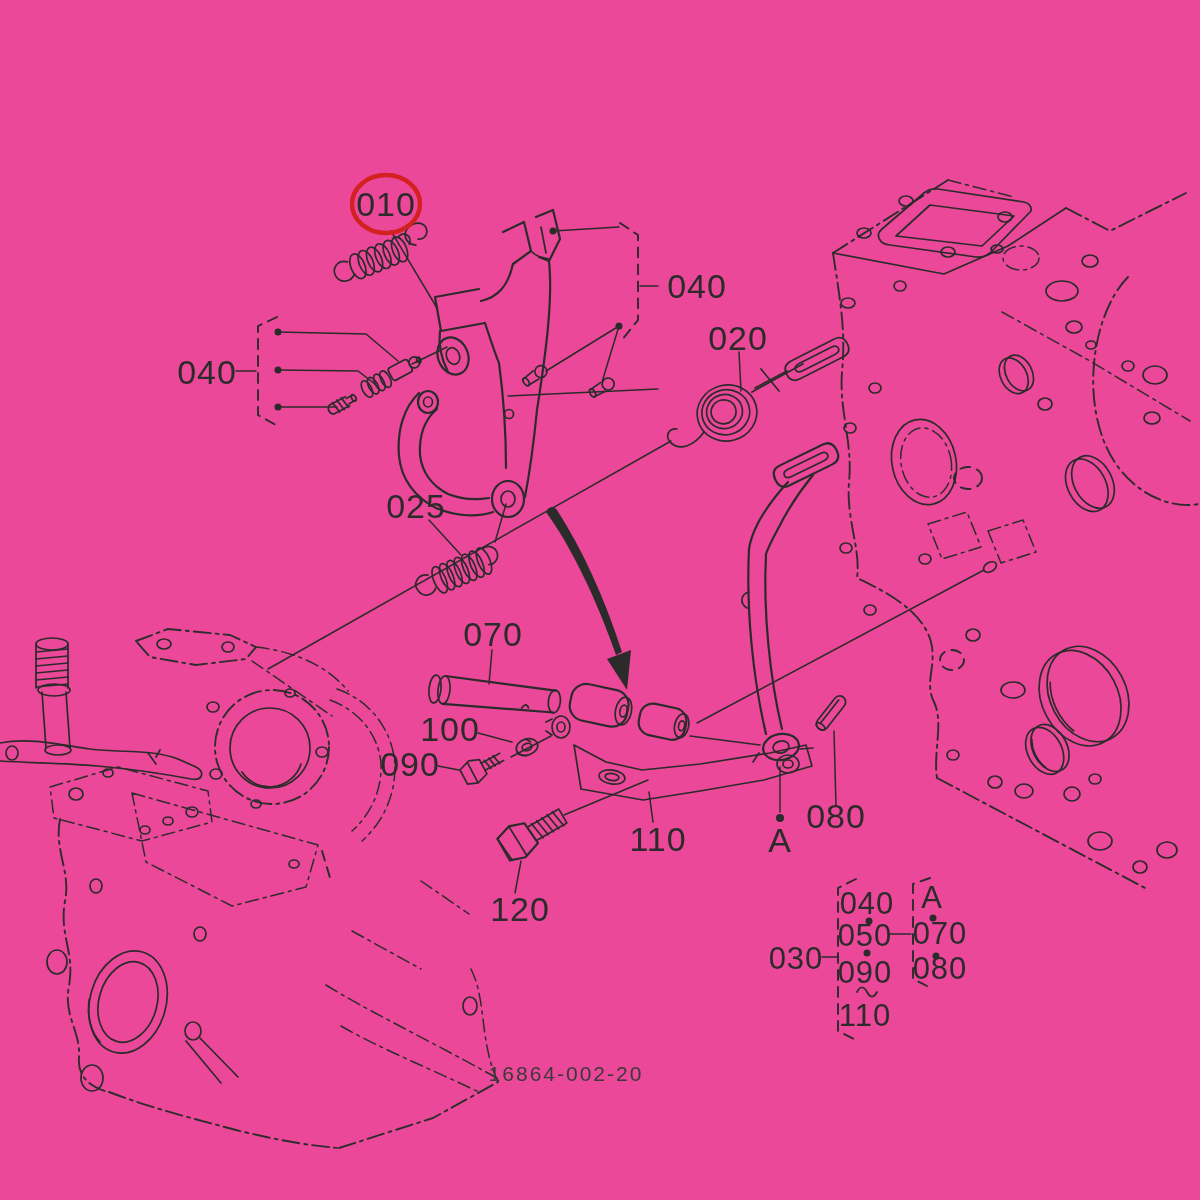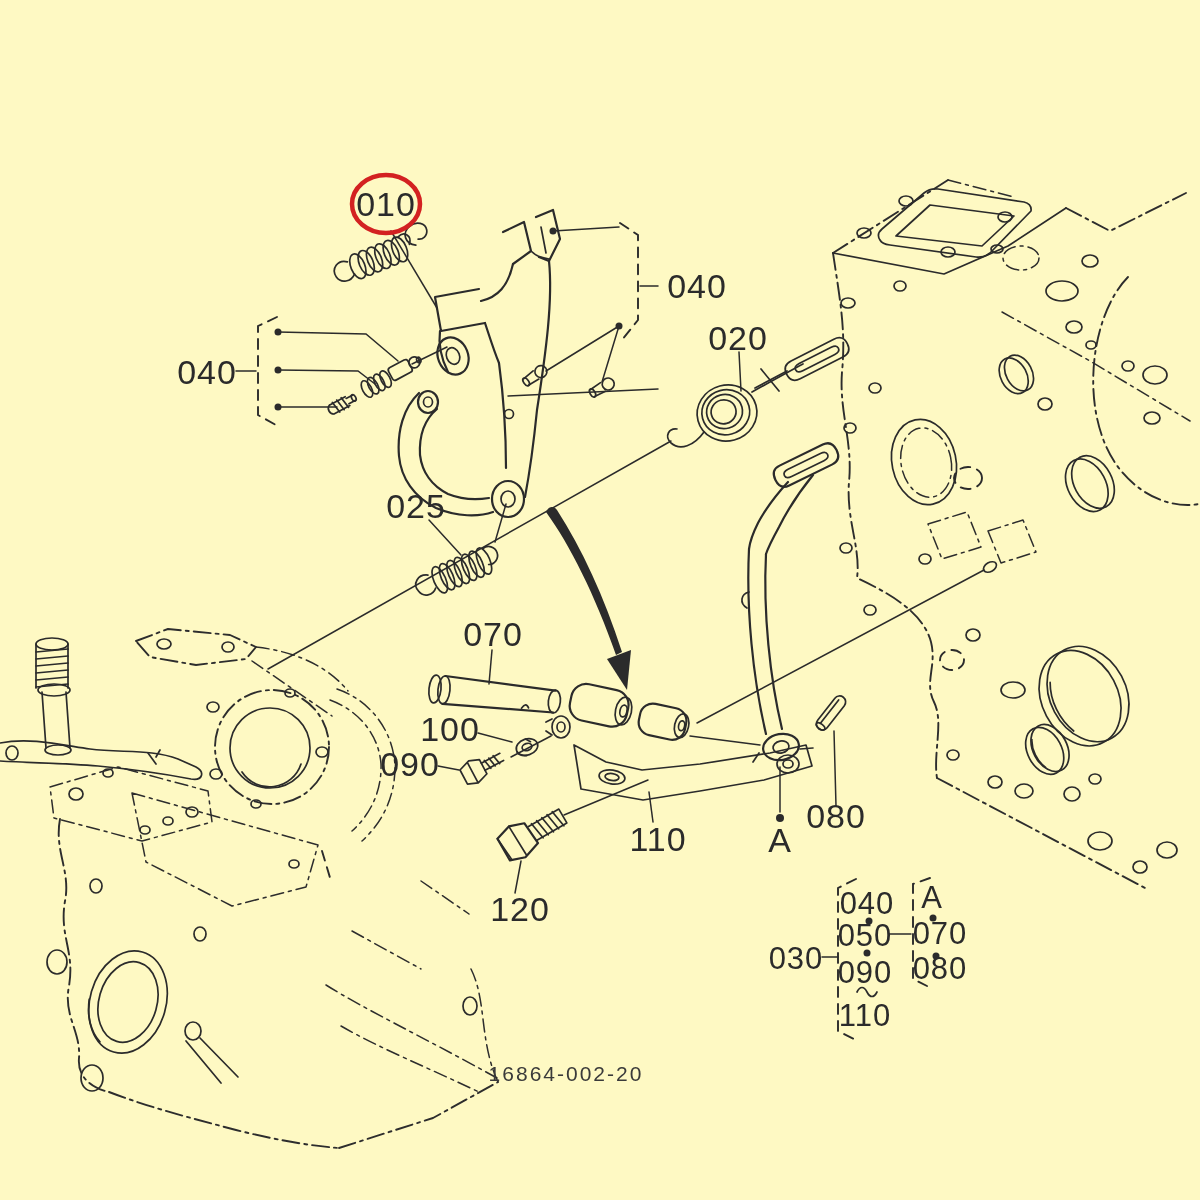--- a/index.html
+++ b/index.html
@@ -1,16 +1,16 @@
 <!DOCTYPE html>
 <html><head>
 <meta charset="utf-8">
 <style>
   html,body{margin:0;padding:0;background:#fff;}
-  #canvas{width:1200px;height:1200px;background:#fef9c3;position:relative;overflow:hidden;}
+  #canvas{width:1200px;height:1200px;background:#ec4899;position:relative;overflow:hidden;}
   svg{display:block;}
   .ln{fill:none;stroke:#2b2b2b;stroke-width:2.2;stroke-linecap:round;stroke-linejoin:round;}
   .ln2{fill:none;stroke:#2b2b2b;stroke-width:1.7;stroke-linecap:round;stroke-linejoin:round;}
   .ph{fill:none;stroke:#2d2d2d;stroke-width:1.9;stroke-dasharray:17 5 3 5;stroke-linecap:round;stroke-linejoin:round;}
   .pht{fill:none;stroke:#2d2d2d;stroke-width:1.5;stroke-dasharray:13 5 3 5;stroke-linecap:round;stroke-linejoin:round;}
   .dsh{fill:none;stroke:#2b2b2b;stroke-width:1.9;stroke-dasharray:10 7;stroke-linecap:round;}
   .ldr{fill:none;stroke:#2b2b2b;stroke-width:1.5;stroke-linecap:round;}
   .dot{fill:#2b2b2b;stroke:none;}
   .blk{fill:#2b2b2b;stroke:none;}
   .hl{fill:none;stroke:#d32121;stroke-width:4.5;}

